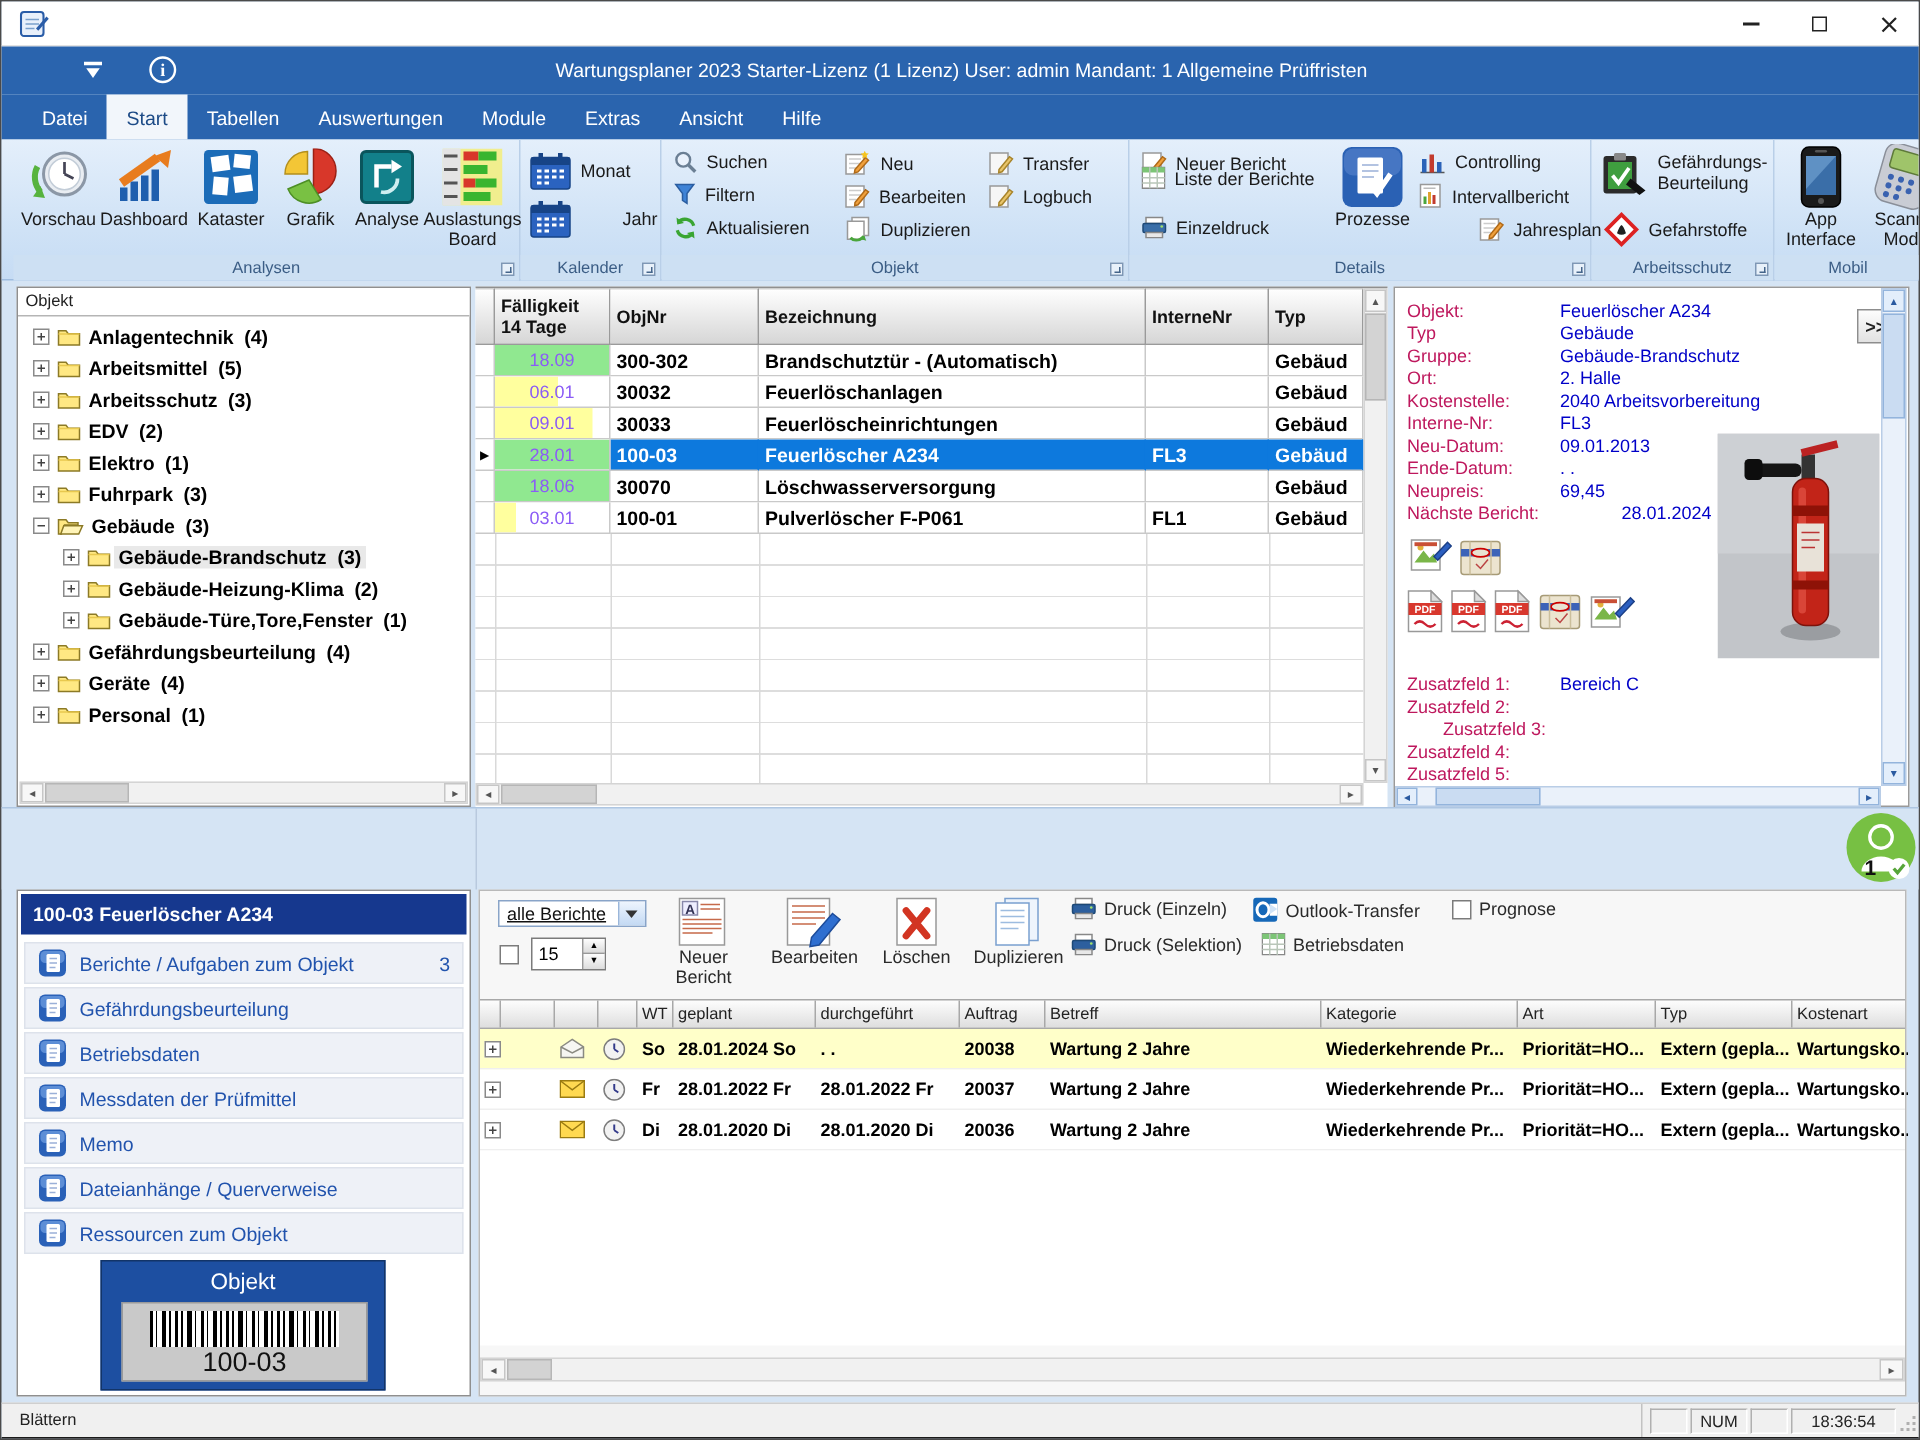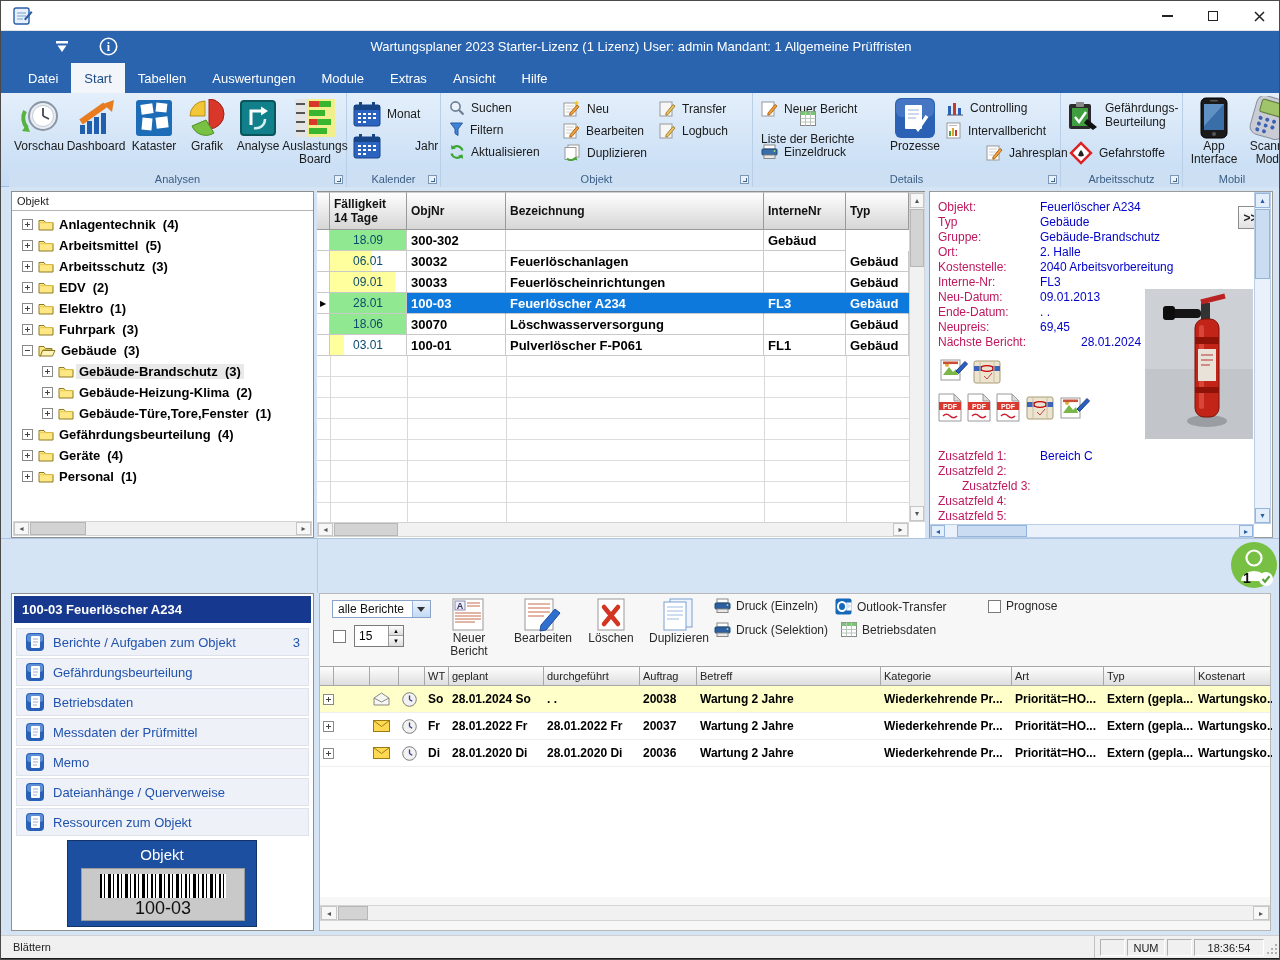--- a/index.html
+++ b/index.html
@@ -46,21 +46,21 @@
   
   .mt-head { display:grid; grid-template-columns:13px 77px 99px 258px 82px 63px; height:38px; }
   .mh { background:linear-gradient(#fefefe,#d6d6d6); border-right:1px solid #9a9a9a; border-bottom:1px solid #9a9a9a; border-top:1px solid #cfcfcf; font-weight:bold; font-size:12px; color:#111; padding:2px 4px; display:flex; flex-direction:column; justify-content:center; overflow:hidden; white-space:nowrap; }
   .mt-row { display:grid; grid-template-columns:13px 77px 99px 258px 82px 63px; height:21px; background:#fff; }
   .mc { border-right:1px solid #c9c9c9; border-bottom:1px solid #c9c9c9; font-weight:bold; font-size:13px; color:#000; padding:0 4px; display:flex; align-items:center; overflow:hidden; white-space:nowrap; }
   .mark { border-right:1px solid #c9c9c9; border-bottom:1px solid #c9c9c9; display:flex; align-items:center; justify-content:center; font-size:8px; color:#000; }
   .due { position:relative; border-right:1px solid #c9c9c9; border-bottom:1px solid #c9c9c9; overflow:hidden; }
   .due .fill { position:absolute; left:0; top:0; bottom:0; }
   .fg { background:#90e890; }
   .fy { background:#ffff9e; }
-  .due span { position:relative; display:block; text-align:center; color:#0c4a6e; font-size:12px; line-height:20px; }
+  .due span { position:relative; display:block; text-align:center; color:#8b5cf6; font-size:12px; line-height:20px; }
   .mt-row.sel .mc { background:#0d79dd; color:#fff; border-right-color:#0d79dd; }
   .vline { position:absolute; width:1px; background:#d9d9d9; }
 
   
   .sb-track { position:absolute; background:#f1f1f1; border:1px solid #d4d4d4; }
   .sb-btn { position:absolute; background:#f7f7f7; border:1px solid #c6c6c6; color:#555; font-size:8px; display:flex; align-items:center; justify-content:center; }
   .sb-thumb { position:absolute; background:#d3d3d3; border:1px solid #b6b6b6; }
   .sbb-btn { position:absolute; background:#e3eefb; border:1px solid #93b4dc; color:#2a5aa0; font-size:8px; display:flex; align-items:center; justify-content:center; }
   .sbb-thumb { position:absolute; background:#cadcf2; border:1px solid #93b4dc; }
 
@@ -350,21 +350,21 @@
     </div>
 
     <div class="rgroup" style="left:752px;width:308px;">
       <div class="smallbtn" style="left:8px;top:7px;">
         <svg width="17" height="17">
             <rect x="1" y="2" width="12" height="14" fill="#fff" stroke="#999"></rect>
             <path d="M7 13 L14 4.5 L16 6 L9 14.5 L6.8 15.2 Z" fill="#f0a03c" stroke="#b06a18"></path>
           </svg>
         <span>Neuer Bericht</span>
       </div>
-      <div class="smallbtn" style="left:8px;top:18px;flex-direction:column;">
+      <div class="smallbtn" style="left:8px;top:18px;">
         <svg width="16" height="15">
             <rect x="0.5" y="0.5" width="15" height="14" fill="#fff" stroke="#888"></rect>
             <rect x="0.5" y="0.5" width="15" height="3.5" fill="#7cc576"></rect>
             <path d="M5.5 0.5 V14.5 M10.5 0.5 V14.5 M0.5 7.5 H15.5 M0.5 11 H15.5" stroke="#b9c6b9"></path>
           </svg>
         <span>Liste der Berichte</span>
       </div>
       <div class="smallbtn" style="left:8px;top:51px;">
         <svg width="17" height="15">
             <rect x="3" y="1" width="11" height="4" fill="#fff" stroke="#888"></rect>
@@ -695,20 +695,21 @@
         </div>
     </div>
 
     <div class="mt-row" style="position:absolute;left:0;top:38px;width:592px;">
       <div class="mark"></div>
       <div class="due">
           <i class="fill fg" style="width:100%;"></i>
           <span>18.09</span>
         </div>
       <div class="mc">300-302</div>
+      <div class="mc">Brandschutztür - (Automatisch)</div>
       <div class="mc"></div>
       <div class="mc">Gebäud</div>
     </div>
     <div class="mt-row" style="position:absolute;left:0;top:59px;width:592px;">
       <div class="mark"></div>
       <div class="due">
           <i class="fill fy" style="width:55%;"></i>
           <span>06.01</span>
         </div>
       <div class="mc">30032</div>
@@ -1002,21 +1003,21 @@
       <div style="text-align:center;color:#fff;font-size:15px;margin-top:5px;">Objekt</div>
       <div class="ab" style="left:13px;top:27px;width:164px;height:53px;background:#c9c9c9;border:1px solid #9a9a9a;">
         <div class="barcode" style="position:absolute;left:18px;top:5px;width:126px;height:24px;"></div>
         <div class="ab" style="left:0;top:29px;width:162px;text-align:center;font-size:18px;color:#111;">100-03</div>
       </div>
     </div>
   </div>
 
   <div class="ab" style="left:318px;top:592px;width:952px;height:338px;background:#f7f7f7;border:1px solid #b9b9b9;">
 
-    <div class="combo" style="left:12px;top:6px;width:99px;height:18px;">alle Berichte</div>
+    <div class="combo" style="left:12px;top:6px;width:99px;height:18px;text-decoration:underline;">alle Berichte</div>
     <span class="cb" style="left:13px;top:36px;"></span>
     <div class="ab" style="left:34px;top:31px;width:50px;height:22px;background:#fff;border:1px solid #7b7b7b;">
       <span style="position:absolute;left:4px;top:3px;font-size:12px;">15</span>
       <span class="ab" style="right:0;top:0;width:15px;height:10px;background:linear-gradient(#fdfdfd,#dcdcdc);border-left:1px solid #999;border-bottom:1px solid #999;font-size:6px;display:flex;align-items:center;justify-content:center;">▲</span>
       <span class="ab" style="right:0;bottom:0;width:15px;height:10px;background:linear-gradient(#fdfdfd,#dcdcdc);border-left:1px solid #999;font-size:6px;display:flex;align-items:center;justify-content:center;">▼</span>
     </div>
 
     <div class="rbtn" style="left:118px;top:3px;width:62px;">
       <svg width="40" height="35">
           <rect x="4" y="2" width="30" height="31" fill="#fff" stroke="#999"></rect>
@@ -1078,21 +1079,21 @@
       <span>Outlook-Transfer</span>
     </div>
     <div class="tlbtn" style="left:521px;top:28px;">
       <svg width="16" height="15">
           <rect x="0.5" y="0.5" width="15" height="14" fill="#fff" stroke="#888"></rect>
           <rect x="0.5" y="0.5" width="15" height="3.5" fill="#7cc576"></rect>
           <path d="M5.5 0.5 V14.5 M10.5 0.5 V14.5 M0.5 7.5 H15.5 M0.5 11 H15.5" stroke="#b9c6b9"></path>
         </svg>
       <span>Betriebsdaten</span>
     </div>
-    <div class="tlbtn" style="left:668px;top:5px;">
+    <div class="tlbtn" style="left:648px;top:5px;">
       <span class="cb" style="position:static;"></span>
       <span>Prognose</span>
     </div>
 
     <div class="ab" style="left:0;top:72px;width:950px;">
       <div class="rt-head">
         <div class="rt-h"></div>
         <div class="rt-h"></div>
         <div class="rt-h"></div>
         <div class="rt-h"></div>

